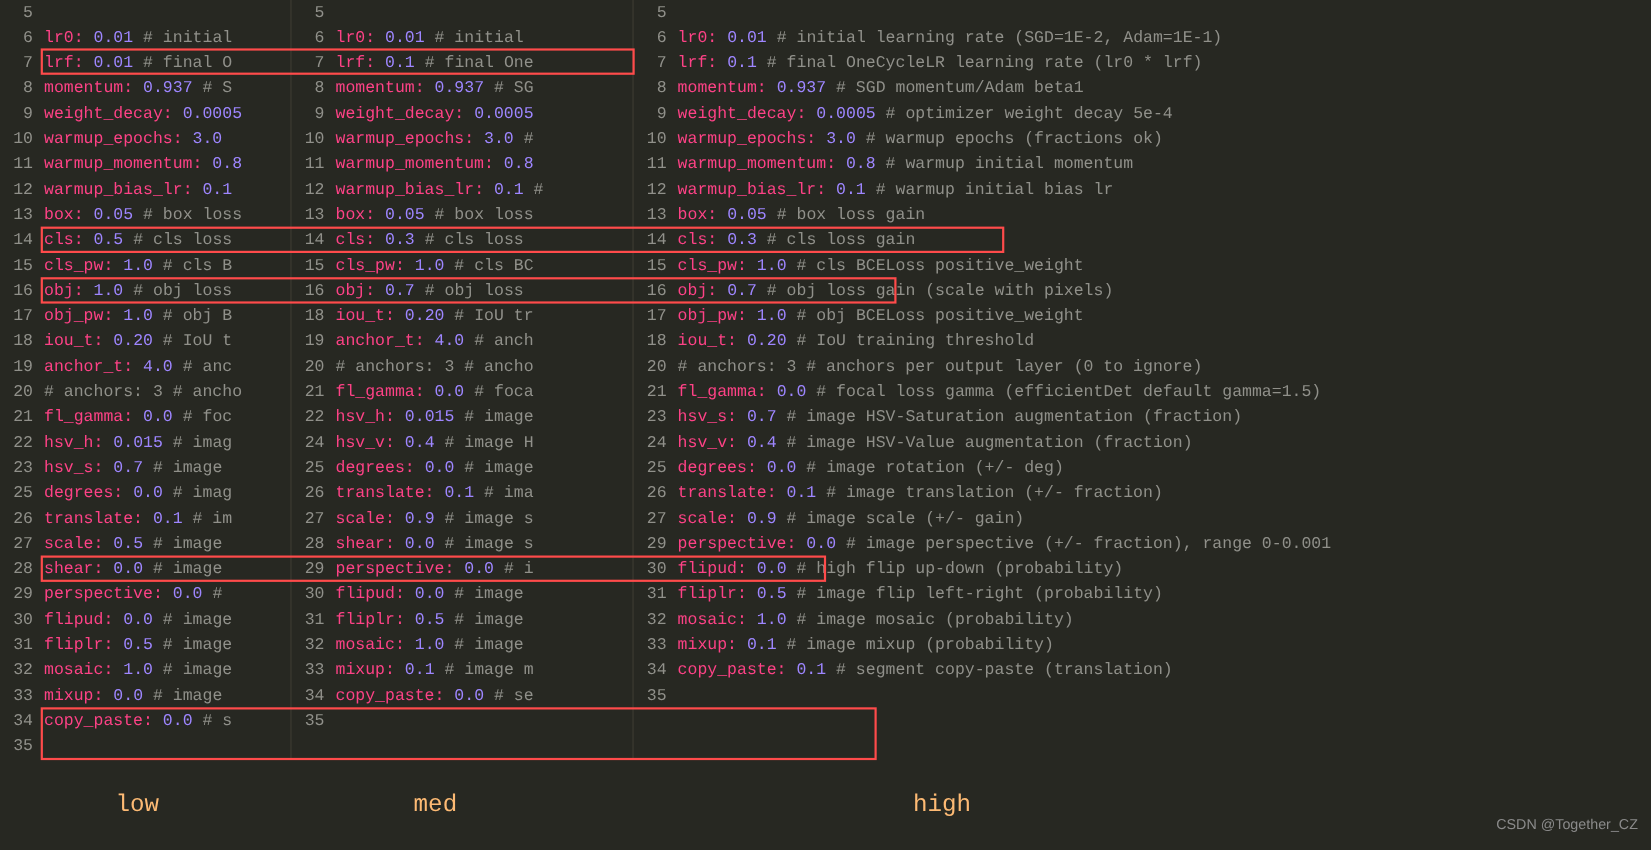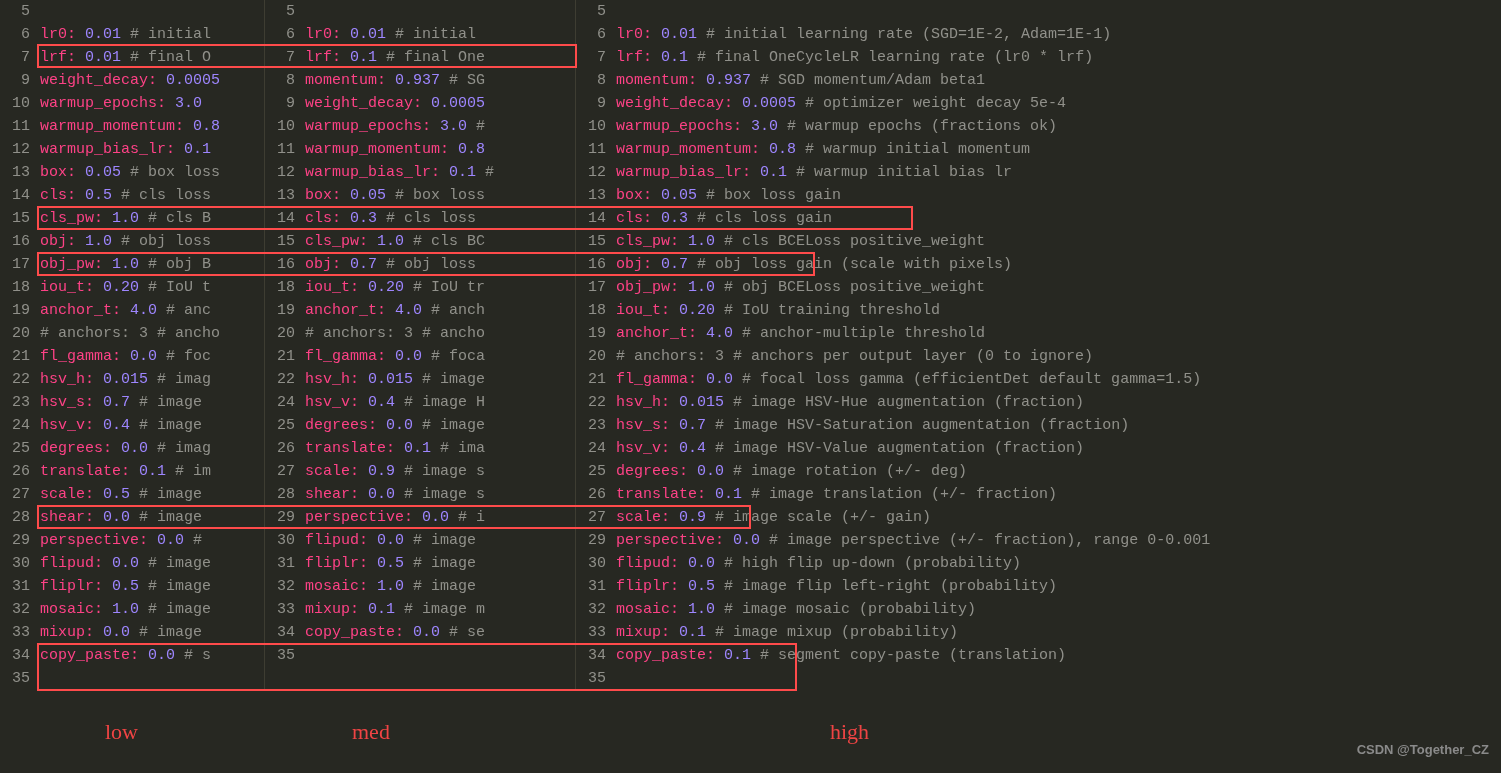--- a/index.html
+++ b/index.html
@@ -53,63 +53,62 @@
     white-space: nowrap;
   }
   .labels {
     position: absolute;
     top: 720px;
     left: 0;
     width: 100%;
   }
   .label {
     position: absolute;
-    color: #ef4444;
+    color: #fdba74;
     font-size: 22px;
-    font-family: Liberation Serif, serif;
+    font-family: Liberation Mono, monospace;
   }
   .watermark {
     position: absolute;
     bottom: 12px;
     right: 12px;
     color: #8a8a8a;
     font-size: 13px;
     font-family: sans-serif;
-    font-weight: bold;
   }
   .highlight-box {
     position: absolute;
     border: 2px solid #ff4b4b;
     pointer-events: none;
   }
 </style>
 </head>
 <body>
 
 <div class="container">
   <div class="pane left" id="pane-low">
       <div class="line"><span class="gutter">5</span><span class="code"></span></div>
       <div class="line"><span class="gutter">6</span><span class="code"><span class="key">lr0</span><span class="colon">:</span> <span class="val">0.01</span><span class="comment">  # initial</span></span></div>
       <div class="line"><span class="gutter">7</span><span class="code"><span class="key">lrf</span><span class="colon">:</span> <span class="val">0.01</span><span class="comment">  # final O</span></span></div>
+      <div class="line"><span class="gutter">8</span><span class="code"><span class="key">momentum</span><span class="colon">:</span> <span class="val">0.937</span><span class="comment">  # S</span></span></div>
       <div class="line"><span class="gutter">9</span><span class="code"><span class="key">weight_decay</span><span class="colon">:</span> <span class="val">0.0005</span></span></div>
       <div class="line"><span class="gutter">10</span><span class="code"><span class="key">warmup_epochs</span><span class="colon">:</span> <span class="val">3.0</span><span class="comment">  </span></span></div>
       <div class="line"><span class="gutter">11</span><span class="code"><span class="key">warmup_momentum</span><span class="colon">:</span> <span class="val">0.8</span></span></div>
       <div class="line"><span class="gutter">12</span><span class="code"><span class="key">warmup_bias_lr</span><span class="colon">:</span> <span class="val">0.1</span></span></div>
       <div class="line"><span class="gutter">13</span><span class="code"><span class="key">box</span><span class="colon">:</span> <span class="val">0.05</span><span class="comment">  # box loss</span></span></div>
       <div class="line"><span class="gutter">14</span><span class="code"><span class="key">cls</span><span class="colon">:</span> <span class="val">0.5</span><span class="comment">  # cls loss</span></span></div>
       <div class="line"><span class="gutter">15</span><span class="code"><span class="key">cls_pw</span><span class="colon">:</span> <span class="val">1.0</span><span class="comment">  # cls B</span></span></div>
       <div class="line"><span class="gutter">16</span><span class="code"><span class="key">obj</span><span class="colon">:</span> <span class="val">1.0</span><span class="comment">  # obj loss</span></span></div>
       <div class="line"><span class="gutter">17</span><span class="code"><span class="key">obj_pw</span><span class="colon">:</span> <span class="val">1.0</span><span class="comment">  # obj B</span></span></div>
       <div class="line"><span class="gutter">18</span><span class="code"><span class="key">iou_t</span><span class="colon">:</span> <span class="val">0.20</span><span class="comment">  # IoU t</span></span></div>
       <div class="line"><span class="gutter">19</span><span class="code"><span class="key">anchor_t</span><span class="colon">:</span> <span class="val">4.0</span><span class="comment">  # anc</span></span></div>
       <div class="line"><span class="gutter">20</span><span class="code"><span class="comment"># anchors: 3  # ancho</span></span></div>
       <div class="line"><span class="gutter">21</span><span class="code"><span class="key">fl_gamma</span><span class="colon">:</span> <span class="val">0.0</span><span class="comment">  # foc</span></span></div>
       <div class="line"><span class="gutter">22</span><span class="code"><span class="key">hsv_h</span><span class="colon">:</span> <span class="val">0.015</span><span class="comment">  # imag</span></span></div>
       <div class="line"><span class="gutter">23</span><span class="code"><span class="key">hsv_s</span><span class="colon">:</span> <span class="val">0.7</span><span class="comment">  # image </span></span></div>
-      <div class="line"><span class="gutter">24</span><span class="code"><span class="key">hsv_v</span><span class="colon">:</span> <span class="val">0.4</span><span class="comment">  # image </span></span></div>
       <div class="line"><span class="gutter">25</span><span class="code"><span class="key">degrees</span><span class="colon">:</span> <span class="val">0.0</span><span class="comment">  # imag</span></span></div>
       <div class="line"><span class="gutter">26</span><span class="code"><span class="key">translate</span><span class="colon">:</span> <span class="val">0.1</span><span class="comment">  # im</span></span></div>
       <div class="line"><span class="gutter">27</span><span class="code"><span class="key">scale</span><span class="colon">:</span> <span class="val">0.5</span><span class="comment">  # image </span></span></div>
       <div class="line"><span class="gutter">28</span><span class="code"><span class="key">shear</span><span class="colon">:</span> <span class="val">0.0</span><span class="comment">  # image </span></span></div>
       <div class="line"><span class="gutter">29</span><span class="code"><span class="key">perspective</span><span class="colon">:</span> <span class="val">0.0</span><span class="comment">  # </span></span></div>
       <div class="line"><span class="gutter">30</span><span class="code"><span class="key">flipud</span><span class="colon">:</span> <span class="val">0.0</span><span class="comment">  # image</span></span></div>
       <div class="line"><span class="gutter">31</span><span class="code"><span class="key">fliplr</span><span class="colon">:</span> <span class="val">0.5</span><span class="comment">  # image</span></span></div>
       <div class="line"><span class="gutter">32</span><span class="code"><span class="key">mosaic</span><span class="colon">:</span> <span class="val">1.0</span><span class="comment">  # image</span></span></div>
       <div class="line"><span class="gutter">33</span><span class="code"><span class="key">mixup</span><span class="colon">:</span> <span class="val">0.0</span><span class="comment">  # image </span></span></div>
       <div class="line"><span class="gutter">34</span><span class="code"><span class="key">copy_paste</span><span class="colon">:</span> <span class="val">0.0</span><span class="comment">  # s</span></span></div>
@@ -156,42 +155,40 @@
       <div class="line"><span class="gutter">9</span><span class="code"><span class="key">weight_decay</span><span class="colon">:</span> <span class="val">0.0005</span><span class="comment">  # optimizer weight decay 5e-4</span></span></div>
       <div class="line"><span class="gutter">10</span><span class="code"><span class="key">warmup_epochs</span><span class="colon">:</span> <span class="val">3.0</span><span class="comment">  # warmup epochs (fractions ok)</span></span></div>
       <div class="line"><span class="gutter">11</span><span class="code"><span class="key">warmup_momentum</span><span class="colon">:</span> <span class="val">0.8</span><span class="comment">  # warmup initial momentum</span></span></div>
       <div class="line"><span class="gutter">12</span><span class="code"><span class="key">warmup_bias_lr</span><span class="colon">:</span> <span class="val">0.1</span><span class="comment">  # warmup initial bias lr</span></span></div>
       <div class="line"><span class="gutter">13</span><span class="code"><span class="key">box</span><span class="colon">:</span> <span class="val">0.05</span><span class="comment">  # box loss gain</span></span></div>
       <div class="line"><span class="gutter">14</span><span class="code"><span class="key">cls</span><span class="colon">:</span> <span class="val">0.3</span><span class="comment">  # cls loss gain</span></span></div>
       <div class="line"><span class="gutter">15</span><span class="code"><span class="key">cls_pw</span><span class="colon">:</span> <span class="val">1.0</span><span class="comment">  # cls BCELoss positive_weight</span></span></div>
       <div class="line"><span class="gutter">16</span><span class="code"><span class="key">obj</span><span class="colon">:</span> <span class="val">0.7</span><span class="comment">  # obj loss gain (scale with pixels)</span></span></div>
       <div class="line"><span class="gutter">17</span><span class="code"><span class="key">obj_pw</span><span class="colon">:</span> <span class="val">1.0</span><span class="comment">  # obj BCELoss positive_weight</span></span></div>
       <div class="line"><span class="gutter">18</span><span class="code"><span class="key">iou_t</span><span class="colon">:</span> <span class="val">0.20</span><span class="comment">  # IoU training threshold</span></span></div>
-      <div class="line"><span class="gutter">19</span><span class="code"><span class="key">anchor_t</span><span class="colon">:</span> <span class="val">4.0</span><span class="comment">  # anchor-multiple threshold</span></span></div>
       <div class="line"><span class="gutter">20</span><span class="code"><span class="comment"># anchors: 3  # anchors per output layer (0 to ignore)</span></span></div>
       <div class="line"><span class="gutter">21</span><span class="code"><span class="key">fl_gamma</span><span class="colon">:</span> <span class="val">0.0</span><span class="comment">  # focal loss gamma (efficientDet default gamma=1.5)</span></span></div>
-      <div class="line"><span class="gutter">22</span><span class="code"><span class="key">hsv_h</span><span class="colon">:</span> <span class="val">0.015</span><span class="comment">  # image HSV-Hue augmentation (fraction)</span></span></div>
       <div class="line"><span class="gutter">23</span><span class="code"><span class="key">hsv_s</span><span class="colon">:</span> <span class="val">0.7</span><span class="comment">  # image HSV-Saturation augmentation (fraction)</span></span></div>
       <div class="line"><span class="gutter">24</span><span class="code"><span class="key">hsv_v</span><span class="colon">:</span> <span class="val">0.4</span><span class="comment">  # image HSV-Value augmentation (fraction)</span></span></div>
       <div class="line"><span class="gutter">25</span><span class="code"><span class="key">degrees</span><span class="colon">:</span> <span class="val">0.0</span><span class="comment">  # image rotation (+/- deg)</span></span></div>
       <div class="line"><span class="gutter">26</span><span class="code"><span class="key">translate</span><span class="colon">:</span> <span class="val">0.1</span><span class="comment">  # image translation (+/- fraction)</span></span></div>
       <div class="line"><span class="gutter">27</span><span class="code"><span class="key">scale</span><span class="colon">:</span> <span class="val">0.9</span><span class="comment">  # image scale (+/- gain)</span></span></div>
       <div class="line"><span class="gutter">29</span><span class="code"><span class="key">perspective</span><span class="colon">:</span> <span class="val">0.0</span><span class="comment">  # image perspective (+/- fraction), range 0-0.001</span></span></div>
       <div class="line"><span class="gutter">30</span><span class="code"><span class="key">flipud</span><span class="colon">:</span> <span class="val">0.0</span><span class="comment">  # high flip up-down (probability)</span></span></div>
       <div class="line"><span class="gutter">31</span><span class="code"><span class="key">fliplr</span><span class="colon">:</span> <span class="val">0.5</span><span class="comment">  # image flip left-right (probability)</span></span></div>
       <div class="line"><span class="gutter">32</span><span class="code"><span class="key">mosaic</span><span class="colon">:</span> <span class="val">1.0</span><span class="comment">  # image mosaic (probability)</span></span></div>
       <div class="line"><span class="gutter">33</span><span class="code"><span class="key">mixup</span><span class="colon">:</span> <span class="val">0.1</span><span class="comment">  # image mixup (probability)</span></span></div>
       <div class="line"><span class="gutter">34</span><span class="code"><span class="key">copy_paste</span><span class="colon">:</span> <span class="val">0.1</span><span class="comment">  # segment copy-paste (translation)</span></span></div>
       <div class="line"><span class="gutter">35</span><span class="code"></span></div>
     </div>
 </div>
 
 <div class="labels">
   <span class="label" style="left:105px;">low</span>
-  <span class="label" style="left:352px;">med</span>
+  <span class="label" style="left:376px;">med</span>
   <span class="label" style="left:830px;">high</span>
 </div>
 
 <div class="watermark">CSDN @Together_CZ</div>
 
 <div id="highlights">
     <div class="highlight-box" style="top: 44px; left: 37px; width: 540px; height: 24px;"></div>
     <div class="highlight-box" style="top: 206px; left: 37px; width: 876px; height: 24px;"></div>
     <div class="highlight-box" style="top: 252px; left: 37px; width: 778px; height: 24px;"></div>
     <div class="highlight-box" style="top: 505px; left: 37px; width: 714px; height: 24px;"></div>

